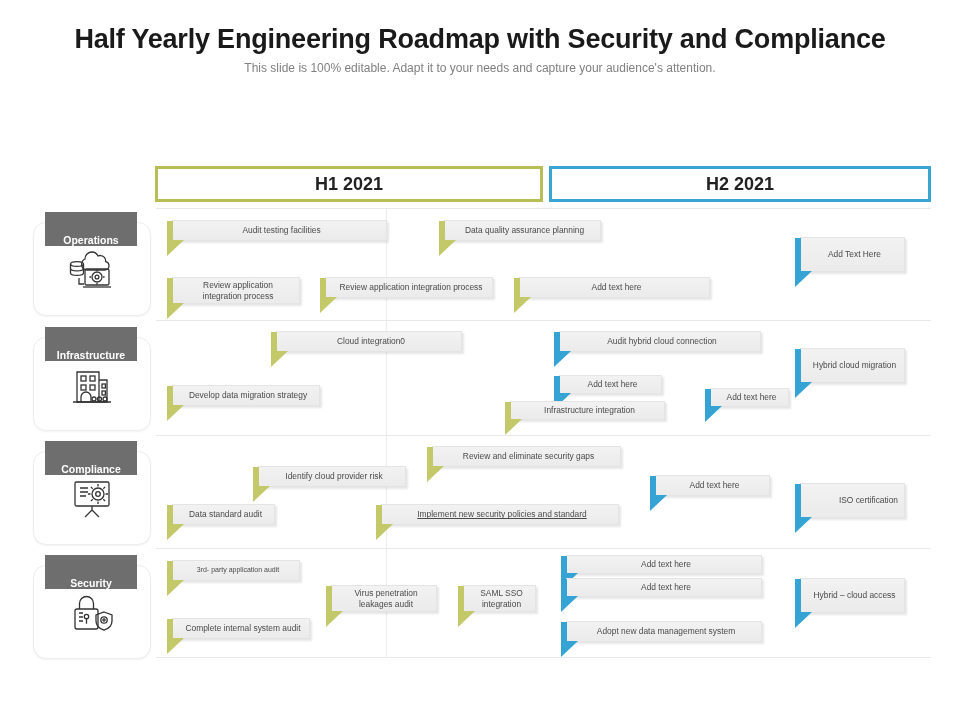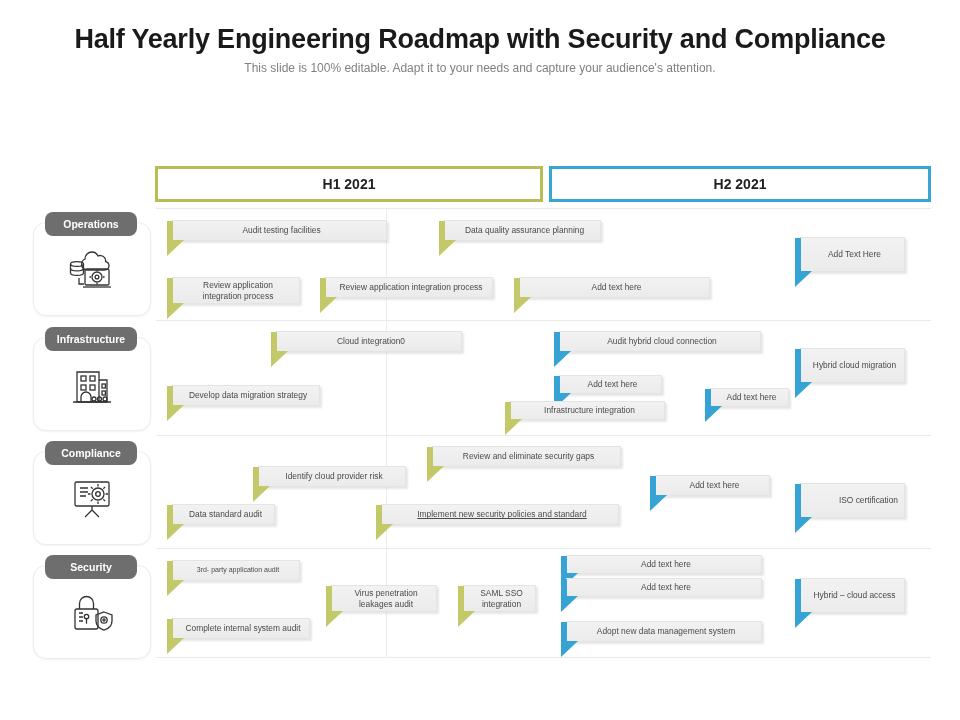--- a/index.html
+++ b/index.html
@@ -41,21 +41,21 @@
   .period-tab {
     position: absolute;
     height: 36px;
     box-sizing: border-box;
     background: #ffffff;
     border-width: 3px;
     border-style: solid;
     display: flex;
     align-items: center;
     justify-content: center;
-    font-size: 14px;
+    font-size: 18px;
     font-weight: bold;
     color: #222222;
   }
   #tab-h1 { left: 155px; top: 166px; width: 388px; border-color: #b9bd55; }
   #tab-h2 { left: 549px; top: 166px; width: 382px; border-color: #3aa5d5; }
 
   
   #grid {
     position: absolute;
     left: 156px; top: 208px;
@@ -81,25 +81,25 @@
     height: 92px;
     background: #ffffff;
     border: 1px solid #ededed;
     border-radius: 13px;
     box-shadow: 0 1px 2px rgba(0,0,0,0.05);
   }
   .cat-chip {
     position: absolute;
     left: 45px;
     width: 92px;
-    height: 24px;
+    height: 34px;
     background: #6e6e6e;
-    border-radius: 8px;
+    border-radius: 0;
     display: flex;
-    align-items: center;
+    align-items: flex-end;
     justify-content: center;
     font-size: 10.5px;
     font-weight: bold;
     color: #ffffff;
     z-index: 5;
   }
   .cat-icon {
     position: absolute;
     left: 0; top: 24px;
     width: 116px;

